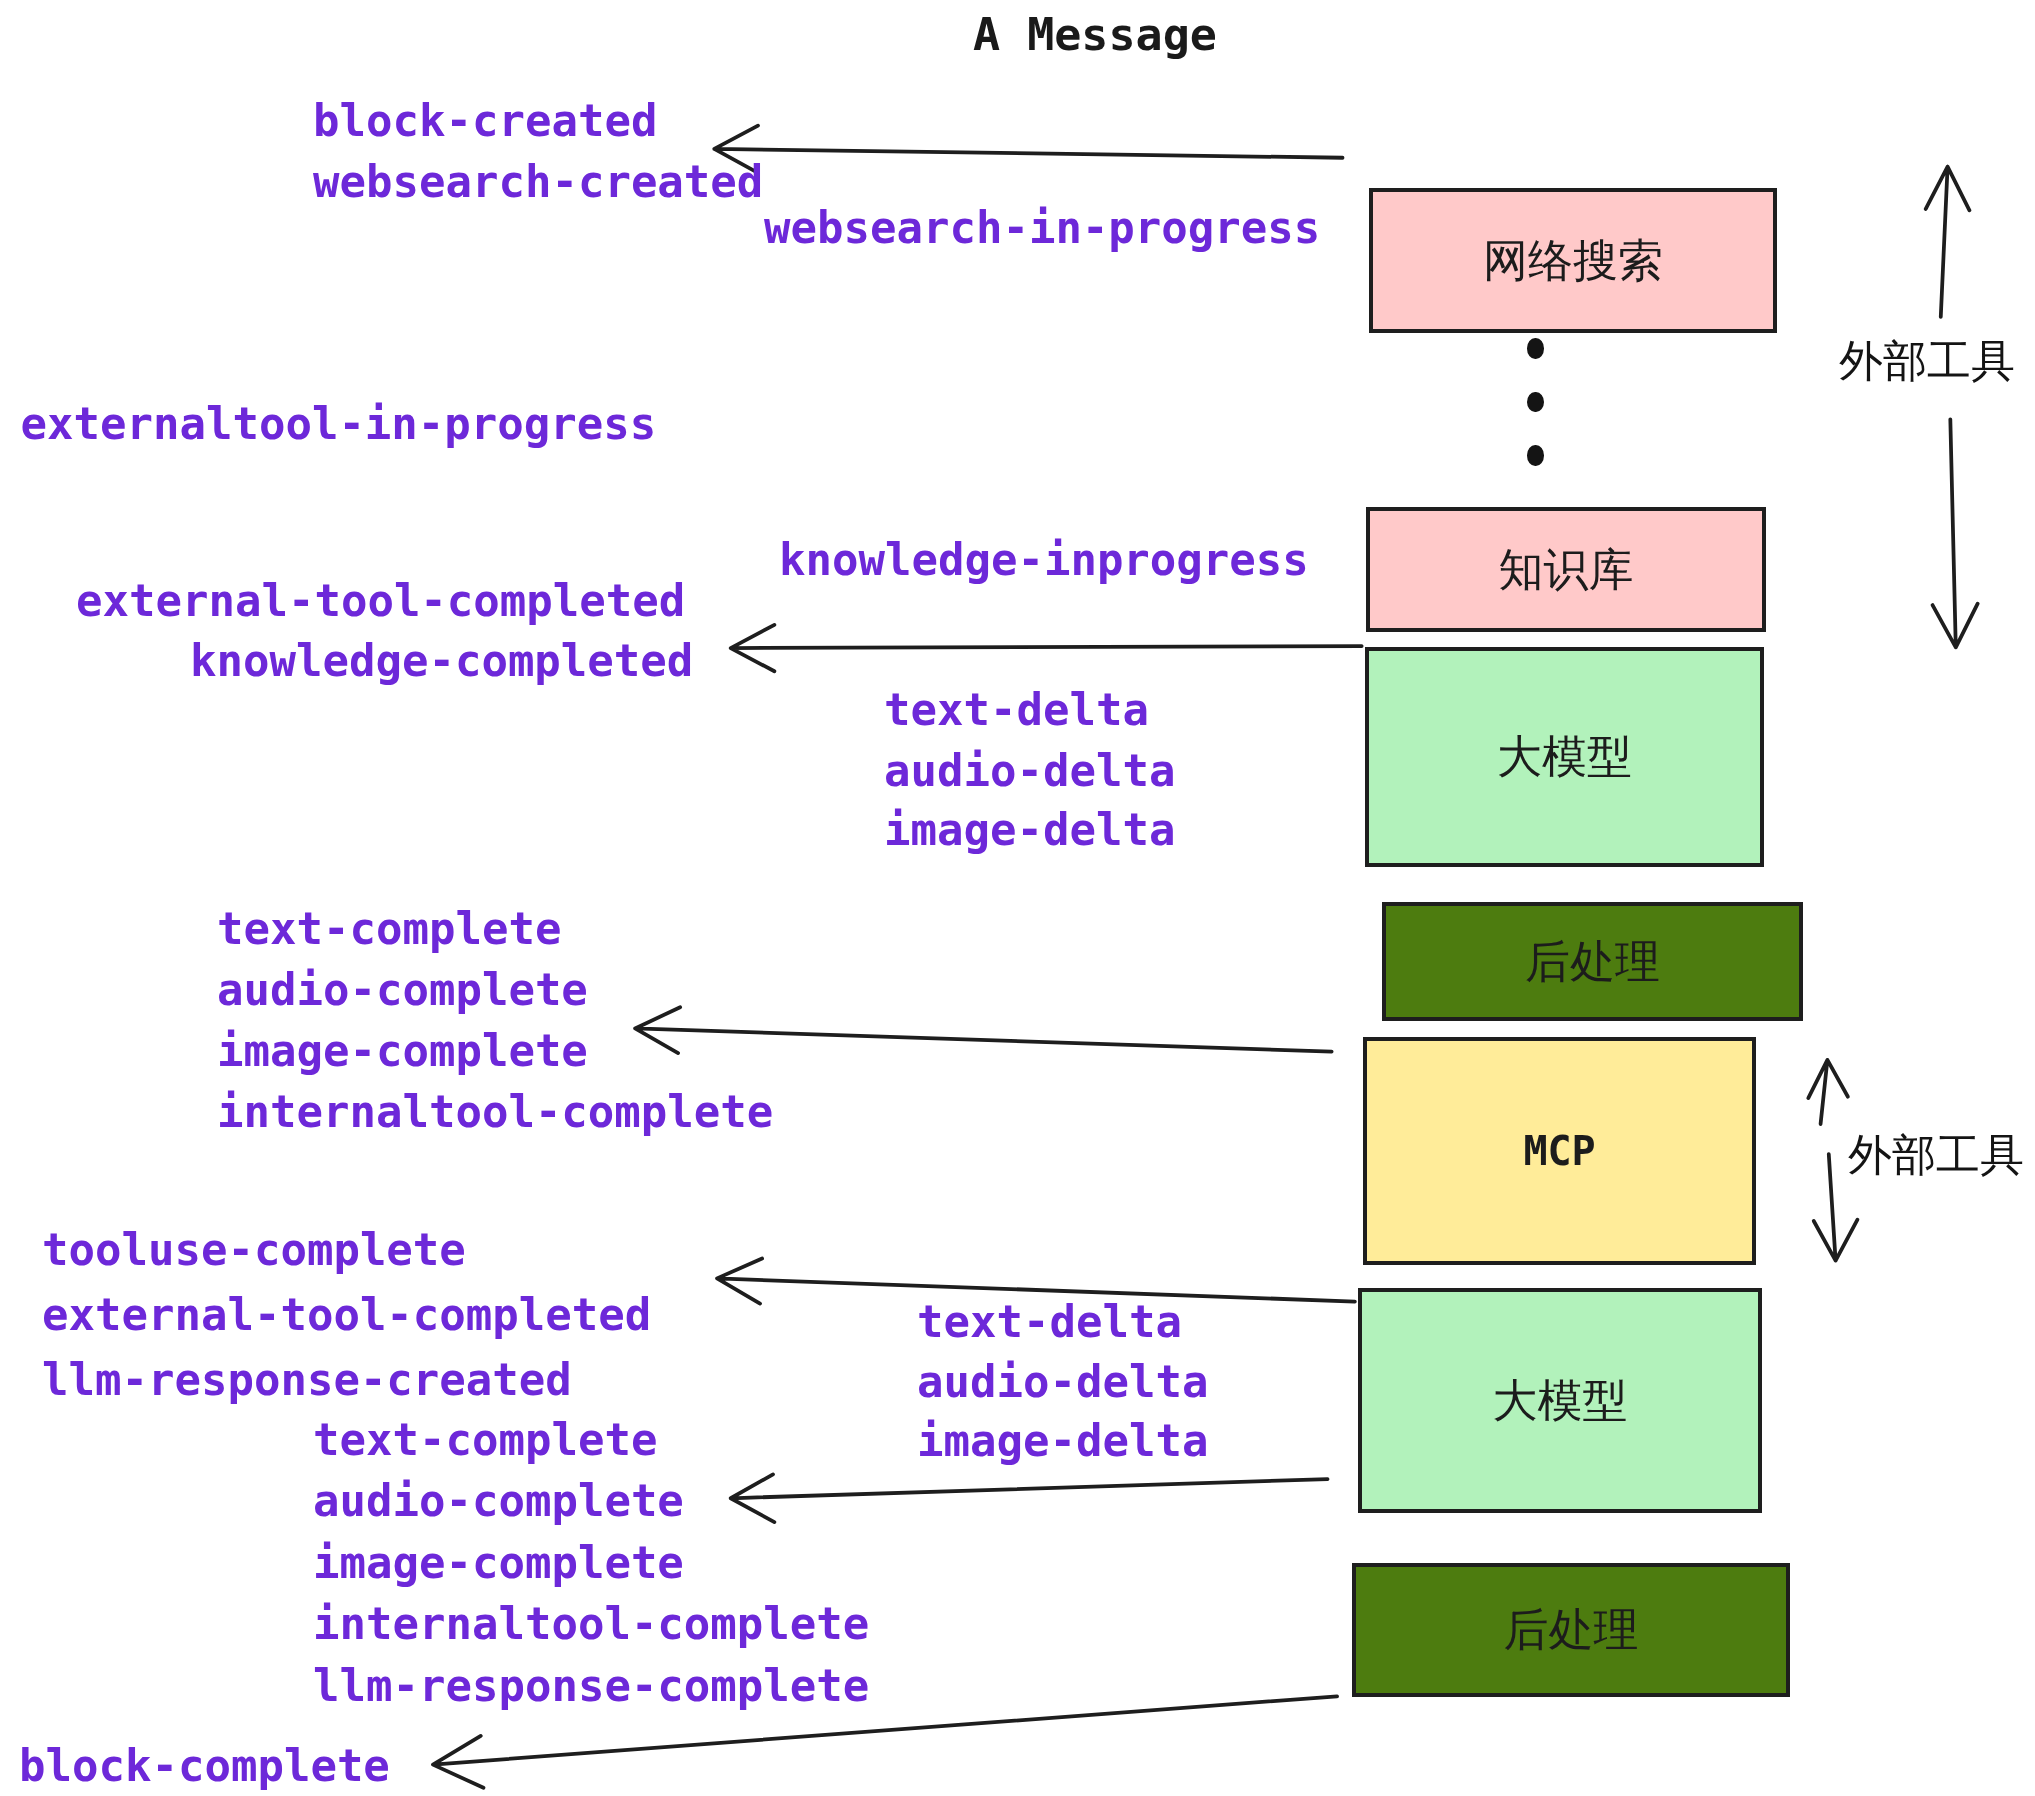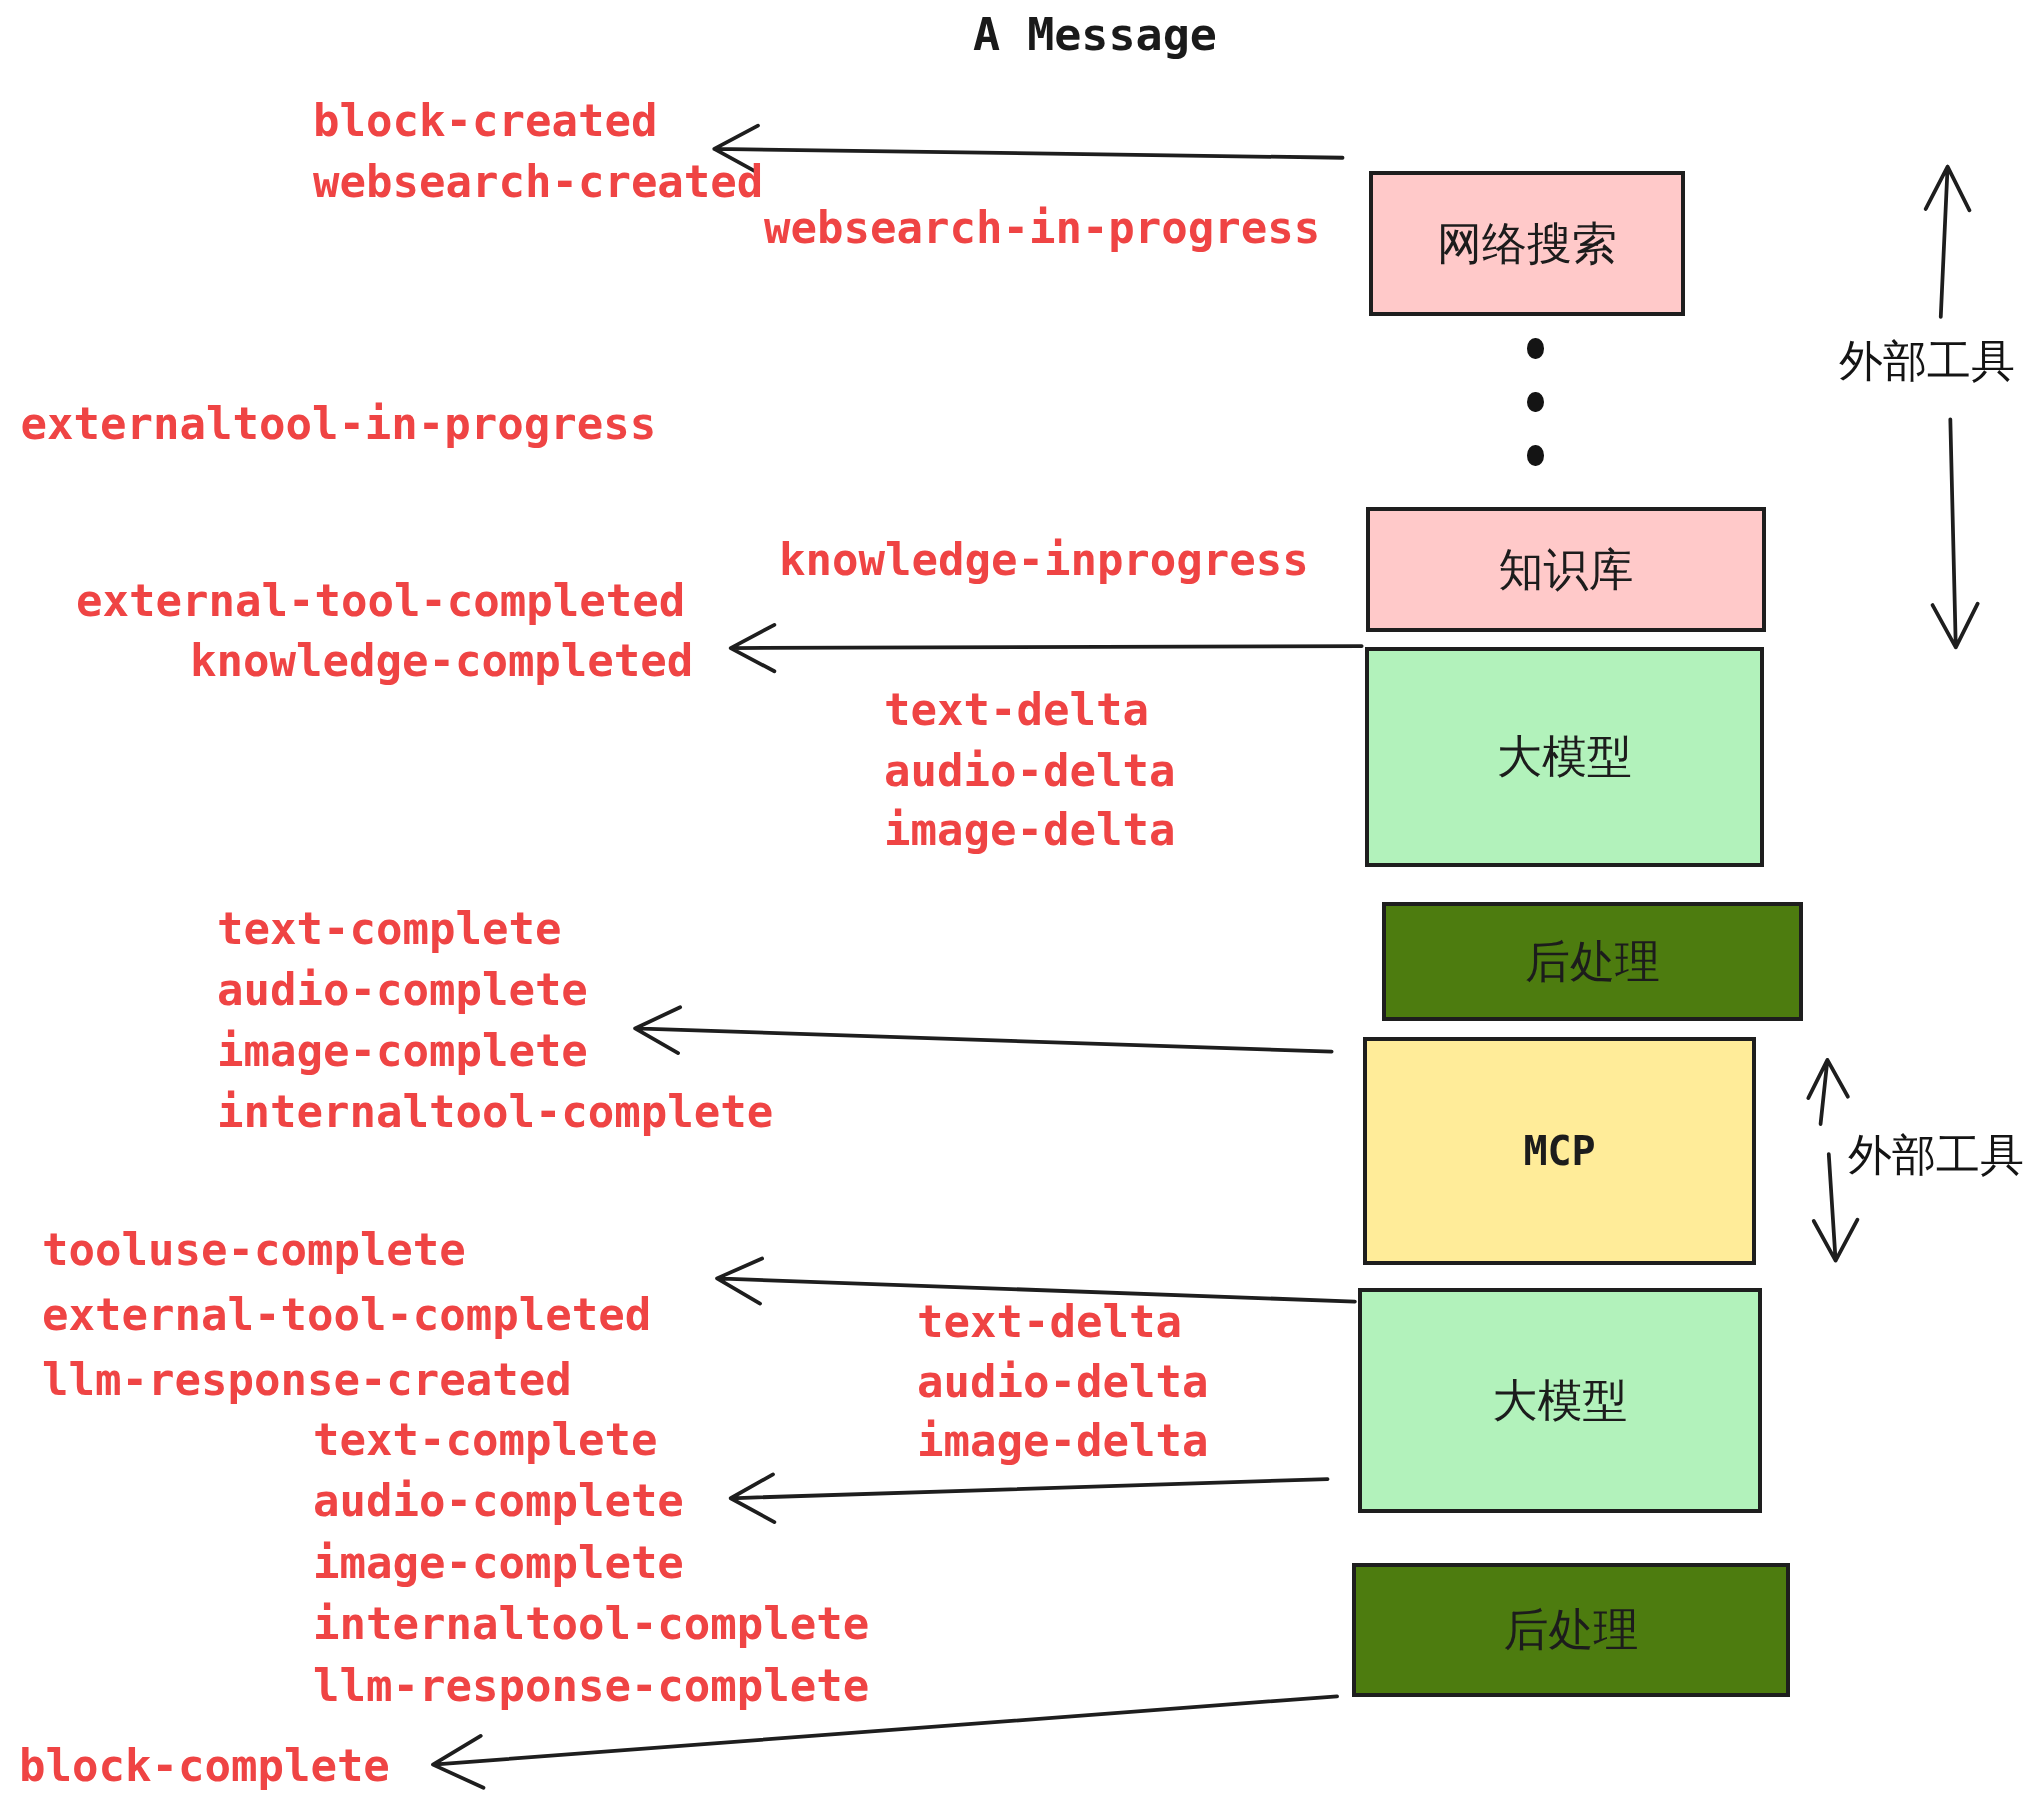--- a/index.html
+++ b/index.html
@@ -6,21 +6,21 @@
   .canvas{
     position:relative;width:2035px;height:1796px;background:#ffffff;
     font-family:"DejaVu Sans Mono",monospace;overflow:hidden;color:#1a1a1a;
   }
   .title{
     position:absolute;left:973px;top:10px;
     font:700 45px/1.1 "DejaVu Sans Mono",monospace;white-space:nowrap;
   }
   .evt{
     position:absolute;font:700 44px/1.1 "DejaVu Sans Mono",monospace;
-    color:#ef4444;white-space:nowrap;
+    color:#6d28d9;white-space:nowrap;
   }
   .box{
     position:absolute;border:4.1px solid #1e1e1e;box-sizing:border-box;
     display:flex;align-items:center;justify-content:center;
   }
   .box .box-label{
     font-family:"Liberation Sans","DejaVu Sans",sans-serif;
     font-size:45px;color:#1c1c1c;white-space:nowrap;
   }
   .box.pink{background:#ffc9c9;}
@@ -84,21 +84,21 @@
   <div class="evt" style="left:917px;top:1417px">image-delta</div>
 
   <div class="evt" style="left:313px;top:1416px">text-complete</div>
   <div class="evt" style="left:313px;top:1477px">audio-complete</div>
   <div class="evt" style="left:313px;top:1539px">image-complete</div>
   <div class="evt" style="left:313px;top:1600px">internaltool-complete</div>
   <div class="evt" style="left:19px;top:1742px">block-complete</div>
 
   <div class="evt" style="left:313px;top:1662px">llm-response-complete</div>
 
-  <div class="box pink" style="left:1369px;top:171px;width:316px;height:145px">
+  <div class="box pink" style="left:1369px;top:188px;width:408px;height:145px">
     <span class="box-label">网络搜索</span>
   </div>
 
   <div class="dots">
       <i></i>
       <i></i>
       <i></i>
     </div>
 
   <div class="box pink" style="left:1366px;top:507px;width:400px;height:125px">

